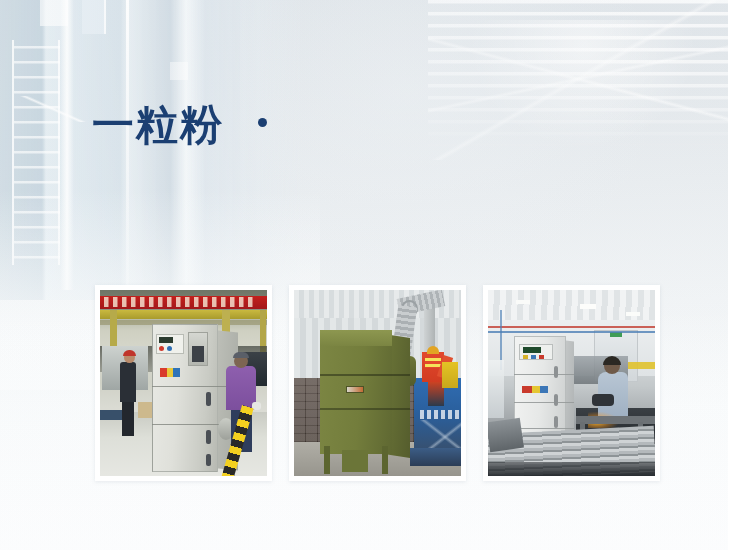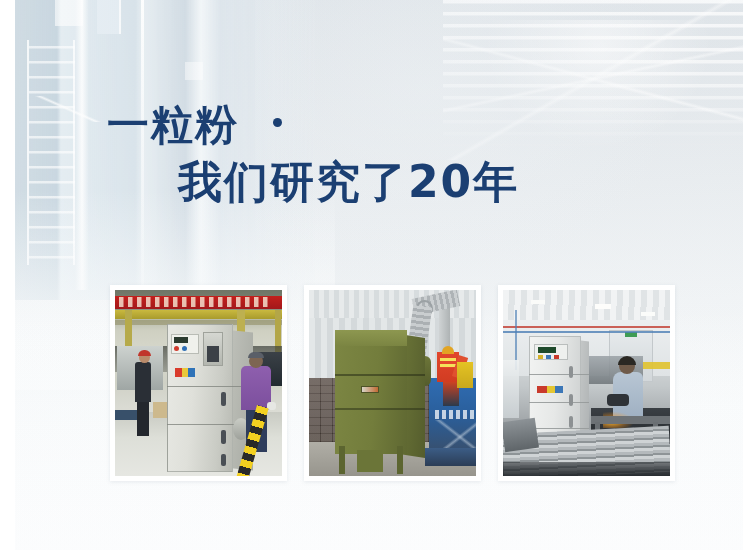--- a/index.html
+++ b/index.html
@@ -15,21 +15,20 @@
     width: 728px;
     height: 550px;
     overflow: hidden;
     background: linear-gradient(176deg,
         #dde3e8 0%,
         #e2e7eb 18%,
         #e9edf0 38%,
         #f1f4f6 58%,
         #f7f9fa 78%,
         #fbfcfd 100%);
-    margin-left: 15px;
   }
 
   
   .bg-layer { position: absolute; pointer-events: none; }
 
   
   .bg-left {
     left: 0; top: 0; width: 300px; height: 300px;
     background:
       linear-gradient(90deg,
@@ -589,21 +588,20 @@
   <div class="bg-layer bg-mid-wash"></div>
   <div class="bg-layer bg-left-fade"></div>
   <div class="bg-layer bg-bottom-wash"></div>
   <div class="bg-layer bg-grain"></div>
 
   <div class="headline-block">
     <div class="line-cn line-1">
       <span class="seg">一粒粉</span>
       <span class="sep-dot"></span>
     </div>
-    <div class="line-cn line-2">我们研究了20年</div>
   </div>
 
   <div class="photo-row">
 
     <div class="photo-frame">
       <div class="photo p1">
         <div class="ph p1-banner"></div>
         <div class="ph p1-banner-txt"></div>
         <div class="ph p1-beam"></div>
         <div class="ph p1-beam2"></div>

